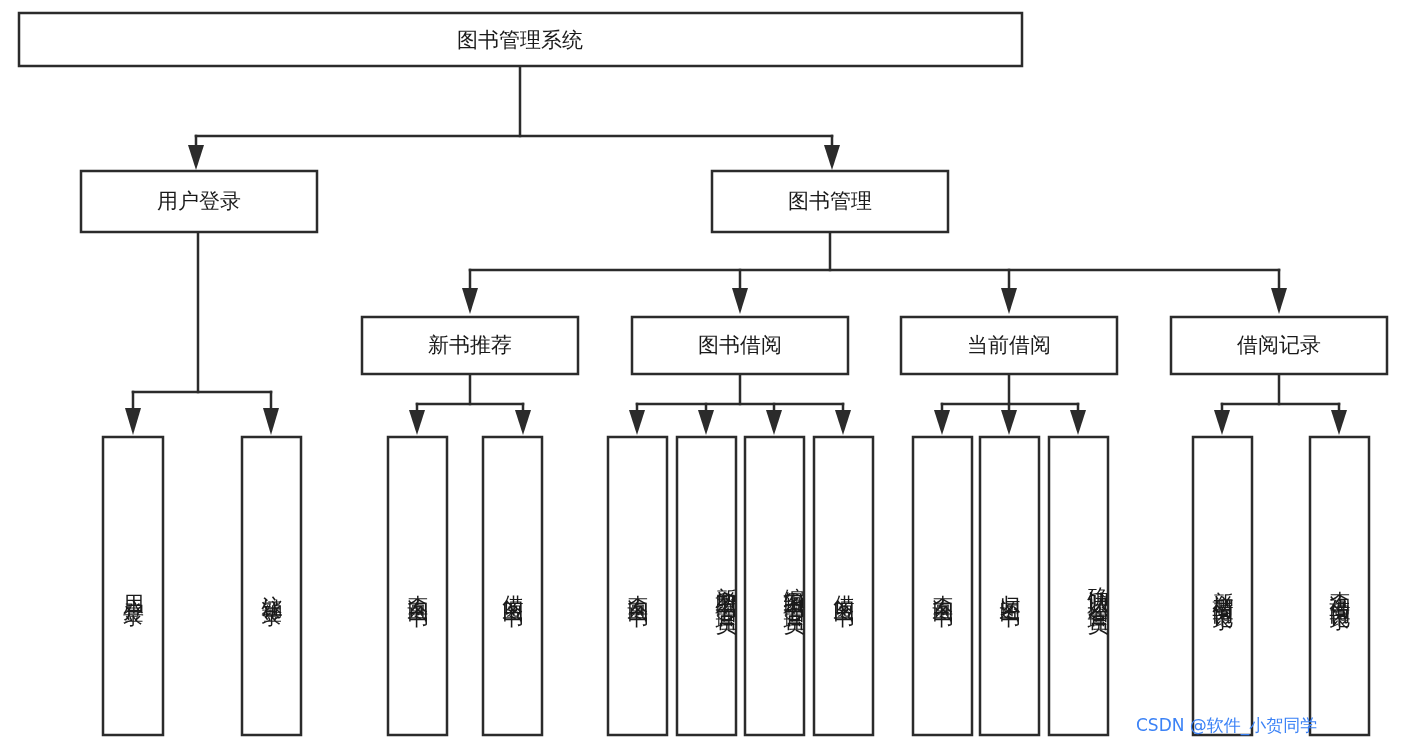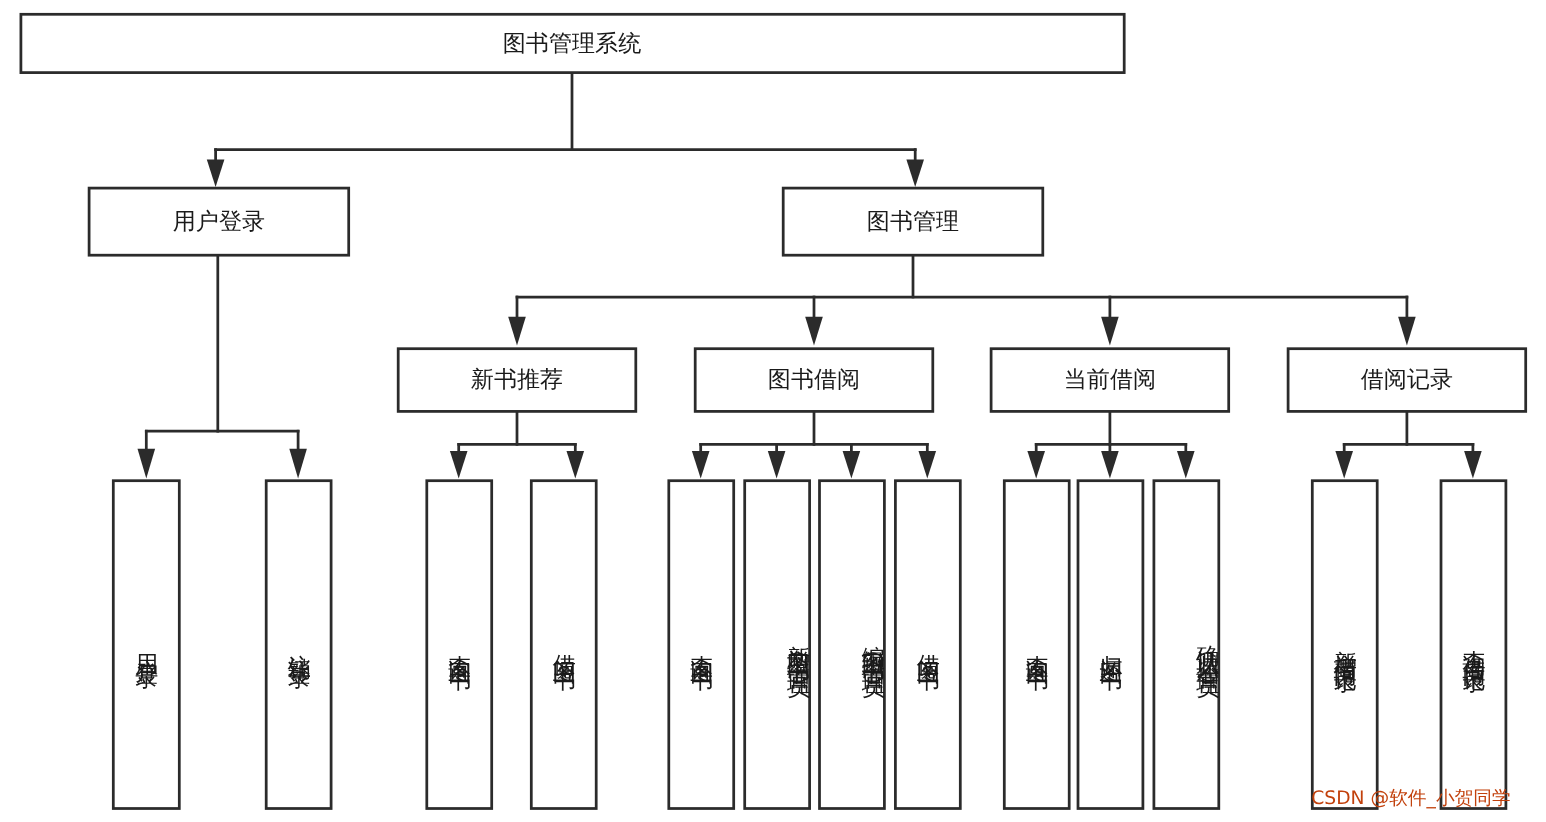--- a/index.html
+++ b/index.html
@@ -62,23 +62,23 @@
     white-space: nowrap;
     pointer-events: none;
   }
   .vert-label.centered {
     align-items: center;
   }
   .watermark {
     position: absolute;
     font-family: "DejaVu Sans", "Liberation Sans", sans-serif;
     font-size: 17px;
-    color: #c2410c;
+    color: #3b82f6;
     white-space: nowrap;
-    left: 1192px;
+    left: 1136px;
     top: 714px;
   }
 </style>
 </head>
 <body>
 
 <div id="diagram-root">
 
   <svg class="diagram" viewBox="0 0 1405 747">
 

